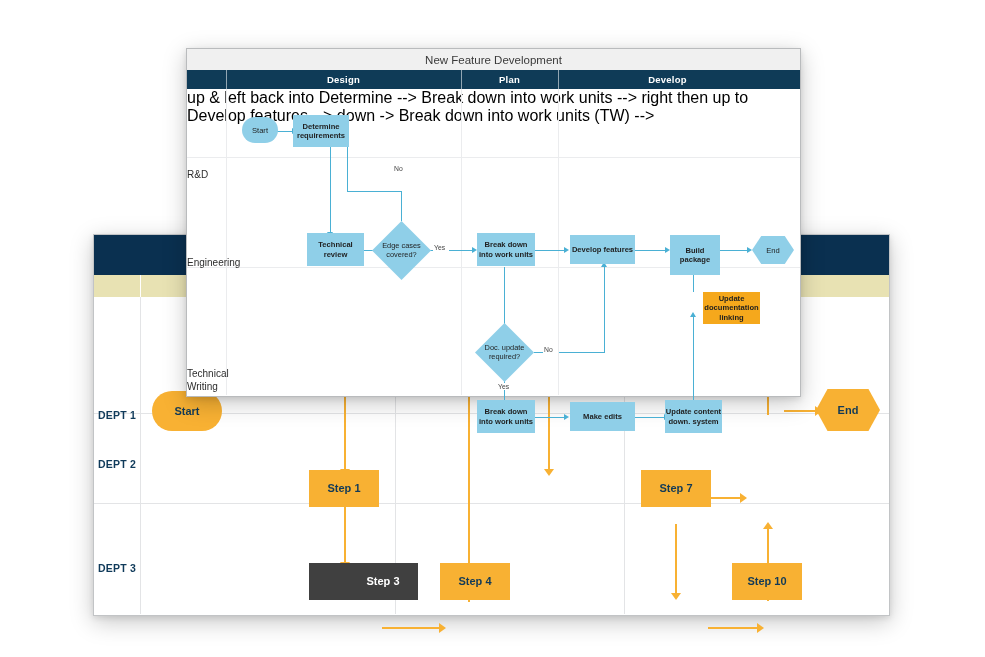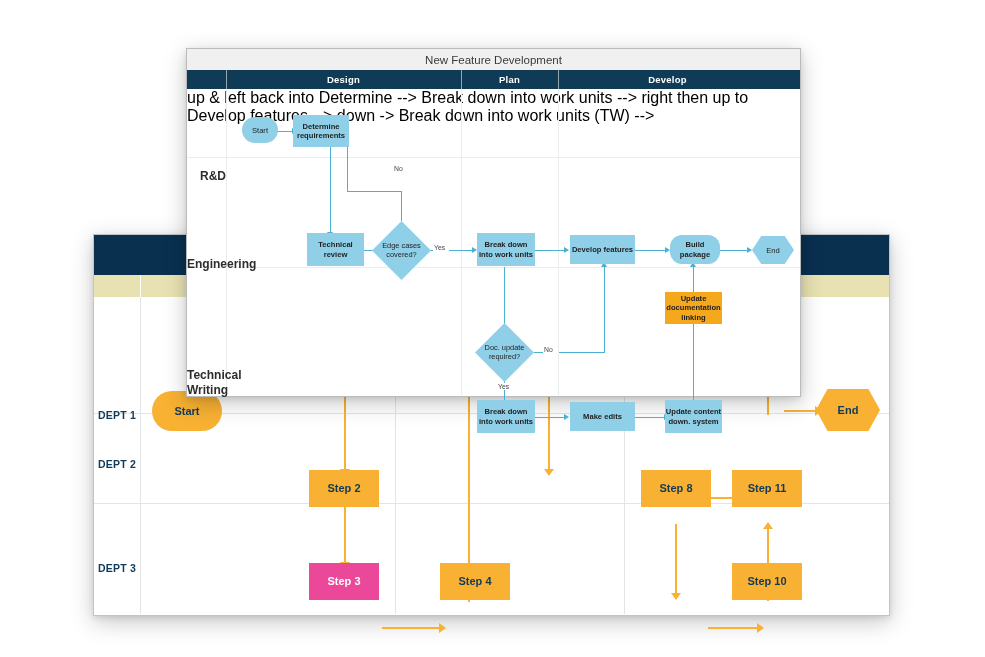--- a/index.html
+++ b/index.html
@@ -24,21 +24,21 @@
 
   #bg-grid{position:absolute;left:0;top:62px;width:795px;height:317px;}
   .bg-vline{position:absolute;top:0;bottom:0;width:1px;background:#e3e4e6;}
   .bg-hline{position:absolute;left:0;right:0;height:1px;background:#e3e4e6;}
   .bg-lane-label{position:absolute;left:0;width:46px;text-align:center;
       font-size:10.5px;font-weight:bold;color:#0f3a5a;letter-spacing:.2px;}
 
   .onode{position:absolute;background:#f8b133;color:#123a57;font-size:11px;
      font-weight:bold;display:flex;align-items:center;justify-content:center;
      text-align:center;line-height:1.15;}
-  .onode.red{background:#ec4899;color:#ffffff;}
+  .onode.red{background:#404040;color:#ffffff;padding-left:39px;}
   .ohex{position:absolute;background:#f8b133;color:#123a57;font-size:11px;
      font-weight:bold;display:flex;align-items:center;justify-content:center;
      clip-path:polygon(18% 0,82% 0,100% 50%,82% 100%,18% 100%,0 50%);}
   .ostart{position:absolute;background:#f8b133;color:#123a57;font-size:11px;
      font-weight:bold;display:flex;align-items:center;justify-content:center;
      border-radius:999px;}
 
   .oarrow{position:absolute;background:#f8b133;}
   .oarrow.v{width:2px;}
   .oarrow.h{height:2px;}
@@ -53,26 +53,26 @@
      border-bottom:1px solid #dcdcdc;display:flex;align-items:center;justify-content:center;
      font-size:11.5px;color:#3a3a3a;}
   #fg-head{position:absolute;left:0;top:21px;width:613px;height:19px;background:#0f3b57;}
   .fg-head-cell{position:absolute;top:21px;height:19px;display:flex;align-items:center;
      justify-content:center;color:#ffffff;font-size:9.5px;font-weight:bold;letter-spacing:.2px;text-align:center;}
   .fg-head-div{position:absolute;top:21px;width:1px;height:19px;background:#ffffff;opacity:.55;}
 
   #fg-grid{position:absolute;left:0;top:40px;width:613px;height:306px;background:#fff;}
   .fg-vline{position:absolute;top:0;bottom:0;width:1px;background:#ebecee;}
   .fg-hline{position:absolute;left:0;right:0;height:1px;background:#ebecee;}
-  .fg-lane-label{position:absolute;left:0;width:39px;text-align:right;
-     font-size:12px;font-weight:bold;color:#2d2d2d;line-height:1.25;}
+  .fg-lane-label{position:absolute;left:0;width:39px;text-align:left;
+     font-size:10px;font-weight:normal;color:#2d2d2d;line-height:1.25;}
 
   .bnode{position:absolute;background:#8fcfe8;color:#1f1f1f;font-size:7.6px;
      display:flex;align-items:center;justify-content:center;text-align:center;line-height:1.25;font-weight:bold;}
-  .bnode.orange{background:#f5a81c;}
+  .bnode.orange{background:#f5a81c;margin-left:38px;}
   .bstart{position:absolute;background:#8fcfe8;color:#1f1f1f;font-size:7.6px;
      display:flex;align-items:center;justify-content:center;border-radius:999px;}
   .bhex{position:absolute;background:#8fcfe8;color:#1f1f1f;font-size:7.6px;
      display:flex;align-items:center;justify-content:center;
      clip-path:polygon(22% 0,78% 0,100% 50%,78% 100%,22% 100%,0 50%);}
   .bdia{position:absolute;background:#8fcfe8;color:#1f1f1f;font-size:7.4px;
      display:flex;align-items:center;justify-content:center;text-align:center;line-height:1.2;
      clip-path:polygon(50% 0,100% 50%,50% 100%,0 50%);}
 
   .bline{position:absolute;background:#4ab0d4;}
@@ -136,33 +136,32 @@
       <div class="oarrow v" style="left:673px;top:230px;height:74px;"></div>
       <div class="ohead up" style="left:669px;top:225px;"></div>
 
       <div class="oarrow v" style="left:673px;top:0px;height:118px;"></div>
 
       <div class="oarrow h" style="left:690px;top:113px;width:32px;"></div>
       <div class="ohead right" style="left:721px;top:109px;"></div>
 
       <div class="ostart" style="left:58px;top:94px;width:70px;height:40px;">Start</div>
 
-      <div class="onode" style="left:215px;top:173px;width:70px;height:37px;">Step 2</div>
+      <div class="onode" style="left:215px;top:173px;width:70px;height:37px;">Step 1</div>
 
       <div class="onode red" style="left:215px;top:266px;width:70px;height:37px;">Step 3</div>
 
       <div class="onode" style="left:346px;top:266px;width:70px;height:37px;">Step 4</div>
 
 
-      <div class="onode" style="left:547px;top:173px;width:70px;height:37px;">Step 8</div>
+      <div class="onode" style="left:547px;top:173px;width:70px;height:37px;">Step 7</div>
 
 
       <div class="onode" style="left:638px;top:266px;width:70px;height:37px;">Step 10</div>
 
-      <div class="onode" style="left:638px;top:173px;width:70px;height:37px;">Step 11</div>
 
       <div class="ohex" style="left:722px;top:92px;width:64px;height:42px;">End</div>
     </div>
   </div>
 
   <div class="window" id="fg-window">
 
     <div id="fg-title">New Feature Development</div>
 
     <div id="fg-head"></div>
@@ -266,21 +265,21 @@
       <div class="bnode" style="left:106px;top:26px;width:56px;height:32px;">Determine requirements</div>
 
       <div class="bnode" style="left:120px;top:144px;width:57px;height:33px;">Technical review</div>
 
       <div class="bdia" style="left:185px;top:132px;width:59px;height:59px;">Edge cases covered?</div>
 
       <div class="bnode" style="left:290px;top:144px;width:58px;height:33px;">Break down into work units</div>
 
       <div class="bnode" style="left:383px;top:146px;width:65px;height:29px;">Develop features</div>
 
-      <div class="bnode" style="left:483px;top:146px;width:50px;height:29px;border-radius:12px;">Build package</div>
+      <div class="bnode" style="left:483px;top:146px;width:50px;height:40px;">Build package</div>
 
       <div class="bhex" style="left:565px;top:147px;width:42px;height:28px;">End</div>
 
       <div class="bnode orange" style="left:478px;top:203px;width:57px;height:32px;">Update documentation linking</div>
 
       <div class="bdia" style="left:288px;top:234px;width:59px;height:59px;">Doc. update required?</div>
 
       <div class="bnode" style="left:290px;top:311px;width:58px;height:33px;">Break down into work units</div>
 
       <div class="bnode" style="left:383px;top:313px;width:65px;height:29px;">Make edits</div>

